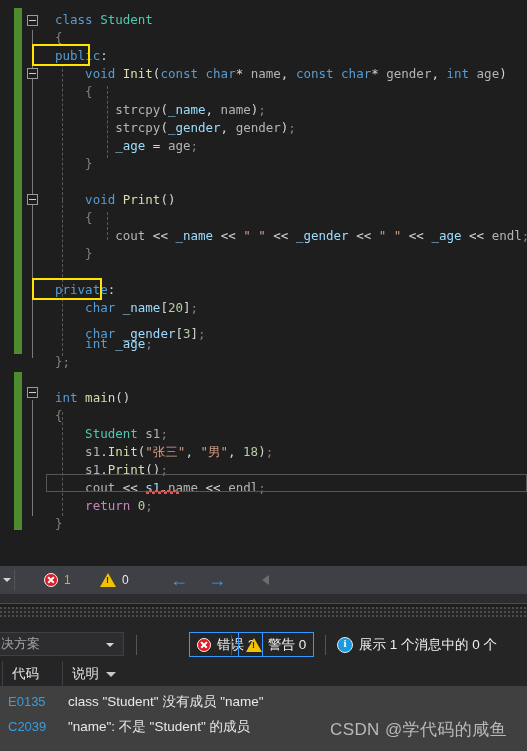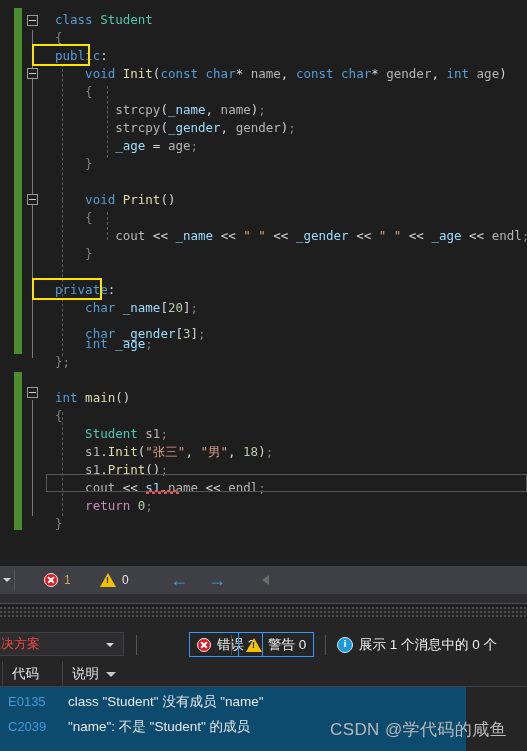--- a/index.html
+++ b/index.html
@@ -162,21 +162,21 @@
     background: #252526;
   }
   .combo {
     position: absolute; left: -4px; top: 3px;
     width: 128px; height: 24px;
     background: #2d2d30;
     border: 1px solid #3f3f46;
     display: flex; align-items: center;
   }
   .combo .lbl {
-    color: #ef4444; font-size: 13px; margin-left: 4px;
+    color: #a3a3a3; font-size: 13px; margin-left: 4px;
     font-family: "Liberation Sans", sans-serif; white-space: nowrap;
   }
   .combo .caret-dn { position: absolute; right: 9px; top: 10px; }
   .tgl {
     position: absolute; top: 3px; height: 25px;
     display: flex; align-items: center; gap: 6px;
     padding: 0 7px;
     border: 1px solid #3399ff;
   }
   .tgl .t { color: #f0f0f0; font-size: 13.5px; font-family: "Liberation Sans", sans-serif; white-space: nowrap; }
@@ -206,21 +206,21 @@
     font-family: "Liberation Sans", sans-serif;
   }
   #colhdr .div { position: absolute; top: 0; width: 1px; height: 26px; background: #3f3f46; }
   .sort-caret {
     width: 0; height: 0; margin-left: 7px;
     border-left: 5px solid transparent;
     border-right: 5px solid transparent;
     border-top: 5px solid #c8c8c8;
   }
 
-  #errrows { position: absolute; left: 0; top: 58px; width: 466px; bottom: 0; background: #0c4a6e; }
+  #errrows { position: absolute; left: 0; top: 58px; width: 527px; bottom: 0; background: #404040; }
   .erow { position: absolute; left: 0; width: 527px; height: 22px; }
   .erow .code {
     position: absolute; left: 8px; top: 0; line-height: 22px;
     color: #3d9bdc; font-size: 13px;
     font-family: "Liberation Sans", sans-serif;
   }
   .erow .desc {
     position: absolute; left: 68px; top: 0; line-height: 22px;
     color: #e8e8e8; font-size: 13.5px;
     font-family: "Liberation Sans", sans-serif; white-space: nowrap;

